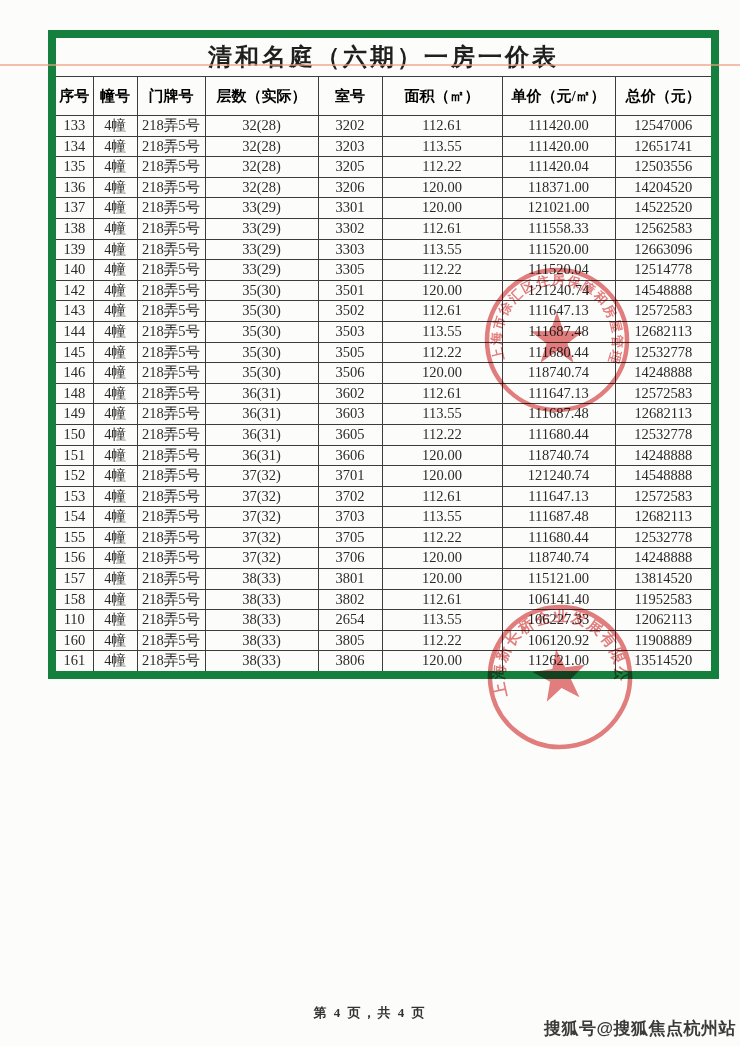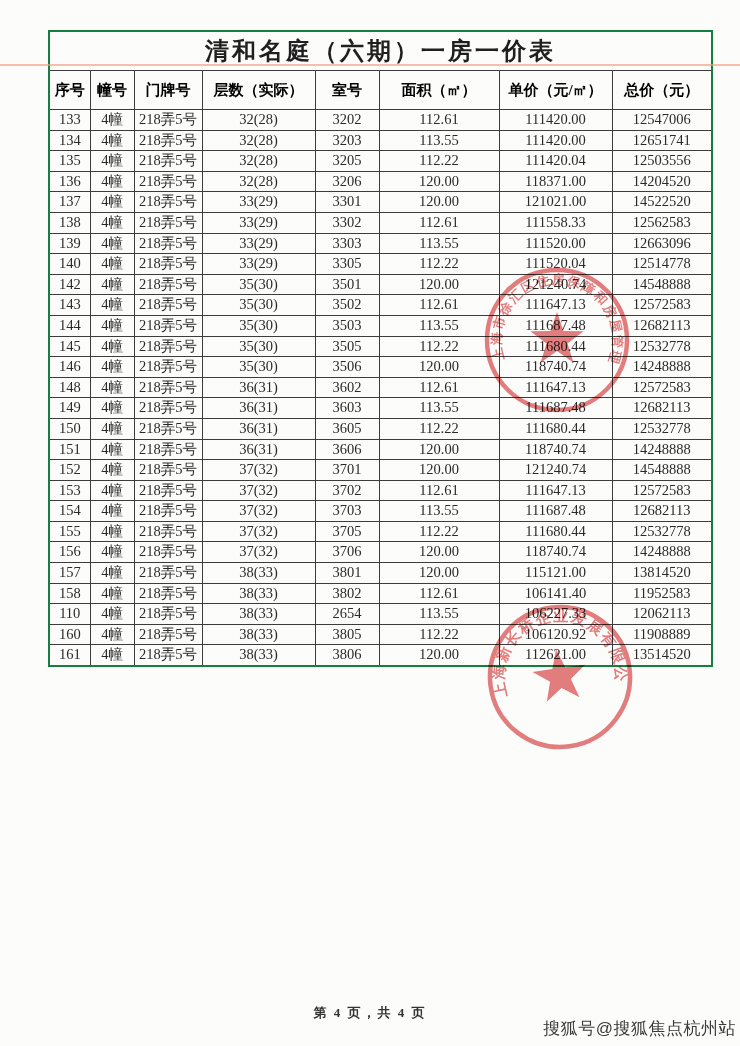--- a/index.html
+++ b/index.html
@@ -16,21 +16,21 @@
   
   .scan-line{
     position:absolute;left:0;top:64px;width:740px;height:2px;
     background:#f09d7e;opacity:.65;z-index:6;pointer-events:none;
   }
 
   
   table.price-table{
     position:absolute;left:48px;top:30px;width:663px;
     border-collapse:collapse;table-layout:fixed;
-    border:2px solid #15803d;
+    border:8px solid #15803d;
     background:transparent;z-index:2;
   }
   .price-table th,.price-table td{
     border:1px solid #3c3c3c;
     text-align:center;vertical-align:middle;
     padding:0;overflow:hidden;white-space:nowrap;
   }
   .title-cell{
     height:38px;font-size:24px;font-weight:bold;letter-spacing:3px;
     color:#1f1f1f;border-bottom:2px solid #3c3c3c;
@@ -53,21 +53,21 @@
   .seal text{font-family:"Liberation Serif",serif;font-weight:bold;}
 
   
   .page-num{
     position:absolute;left:0;top:1004px;width:740px;
     text-align:center;font-size:13px;letter-spacing:2px;color:#333;font-weight:bold;
   }
   .watermark{
     position:absolute;right:4px;top:1017px;
     font-family:"Liberation Sans",sans-serif;
-    font-size:17px;font-weight:normal;color:#3a3a3a;
+    font-size:17px;font-weight:bold;color:#3a3a3a;
     letter-spacing:.5px;
   }
 </style>
 </head>
 <body>
 
 <div class="page">
 
   <div class="scan-line"></div>
 

